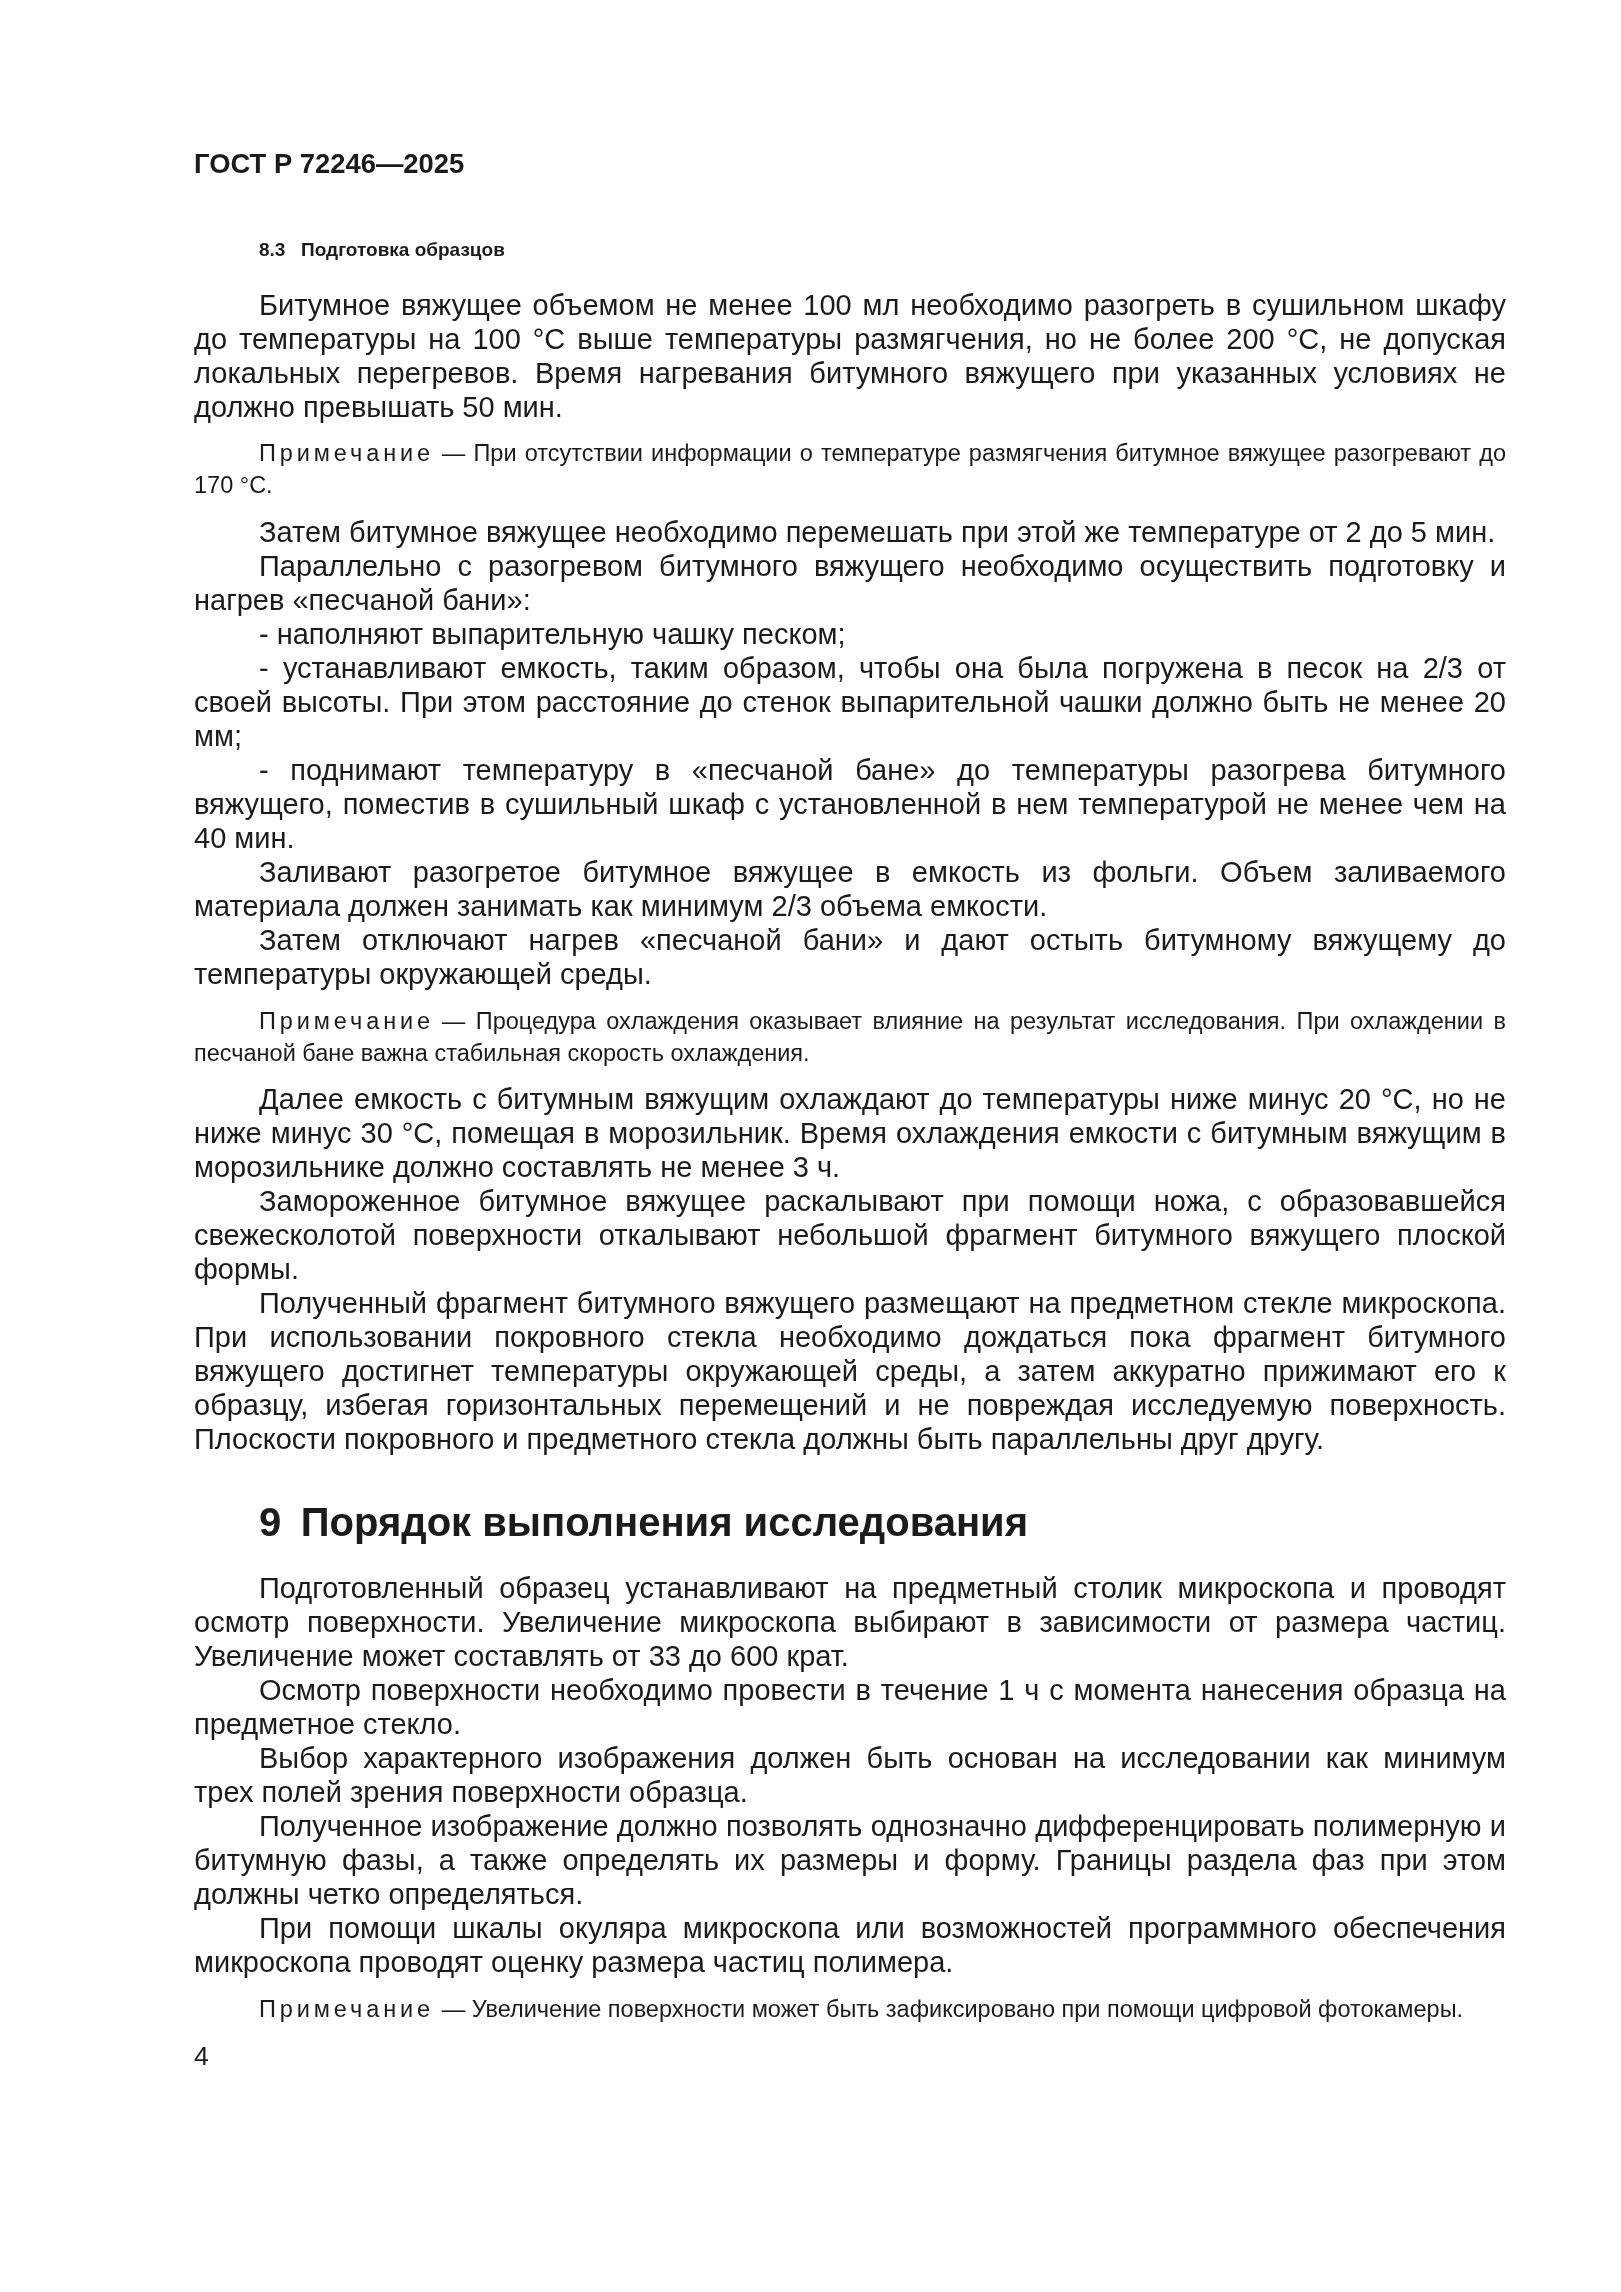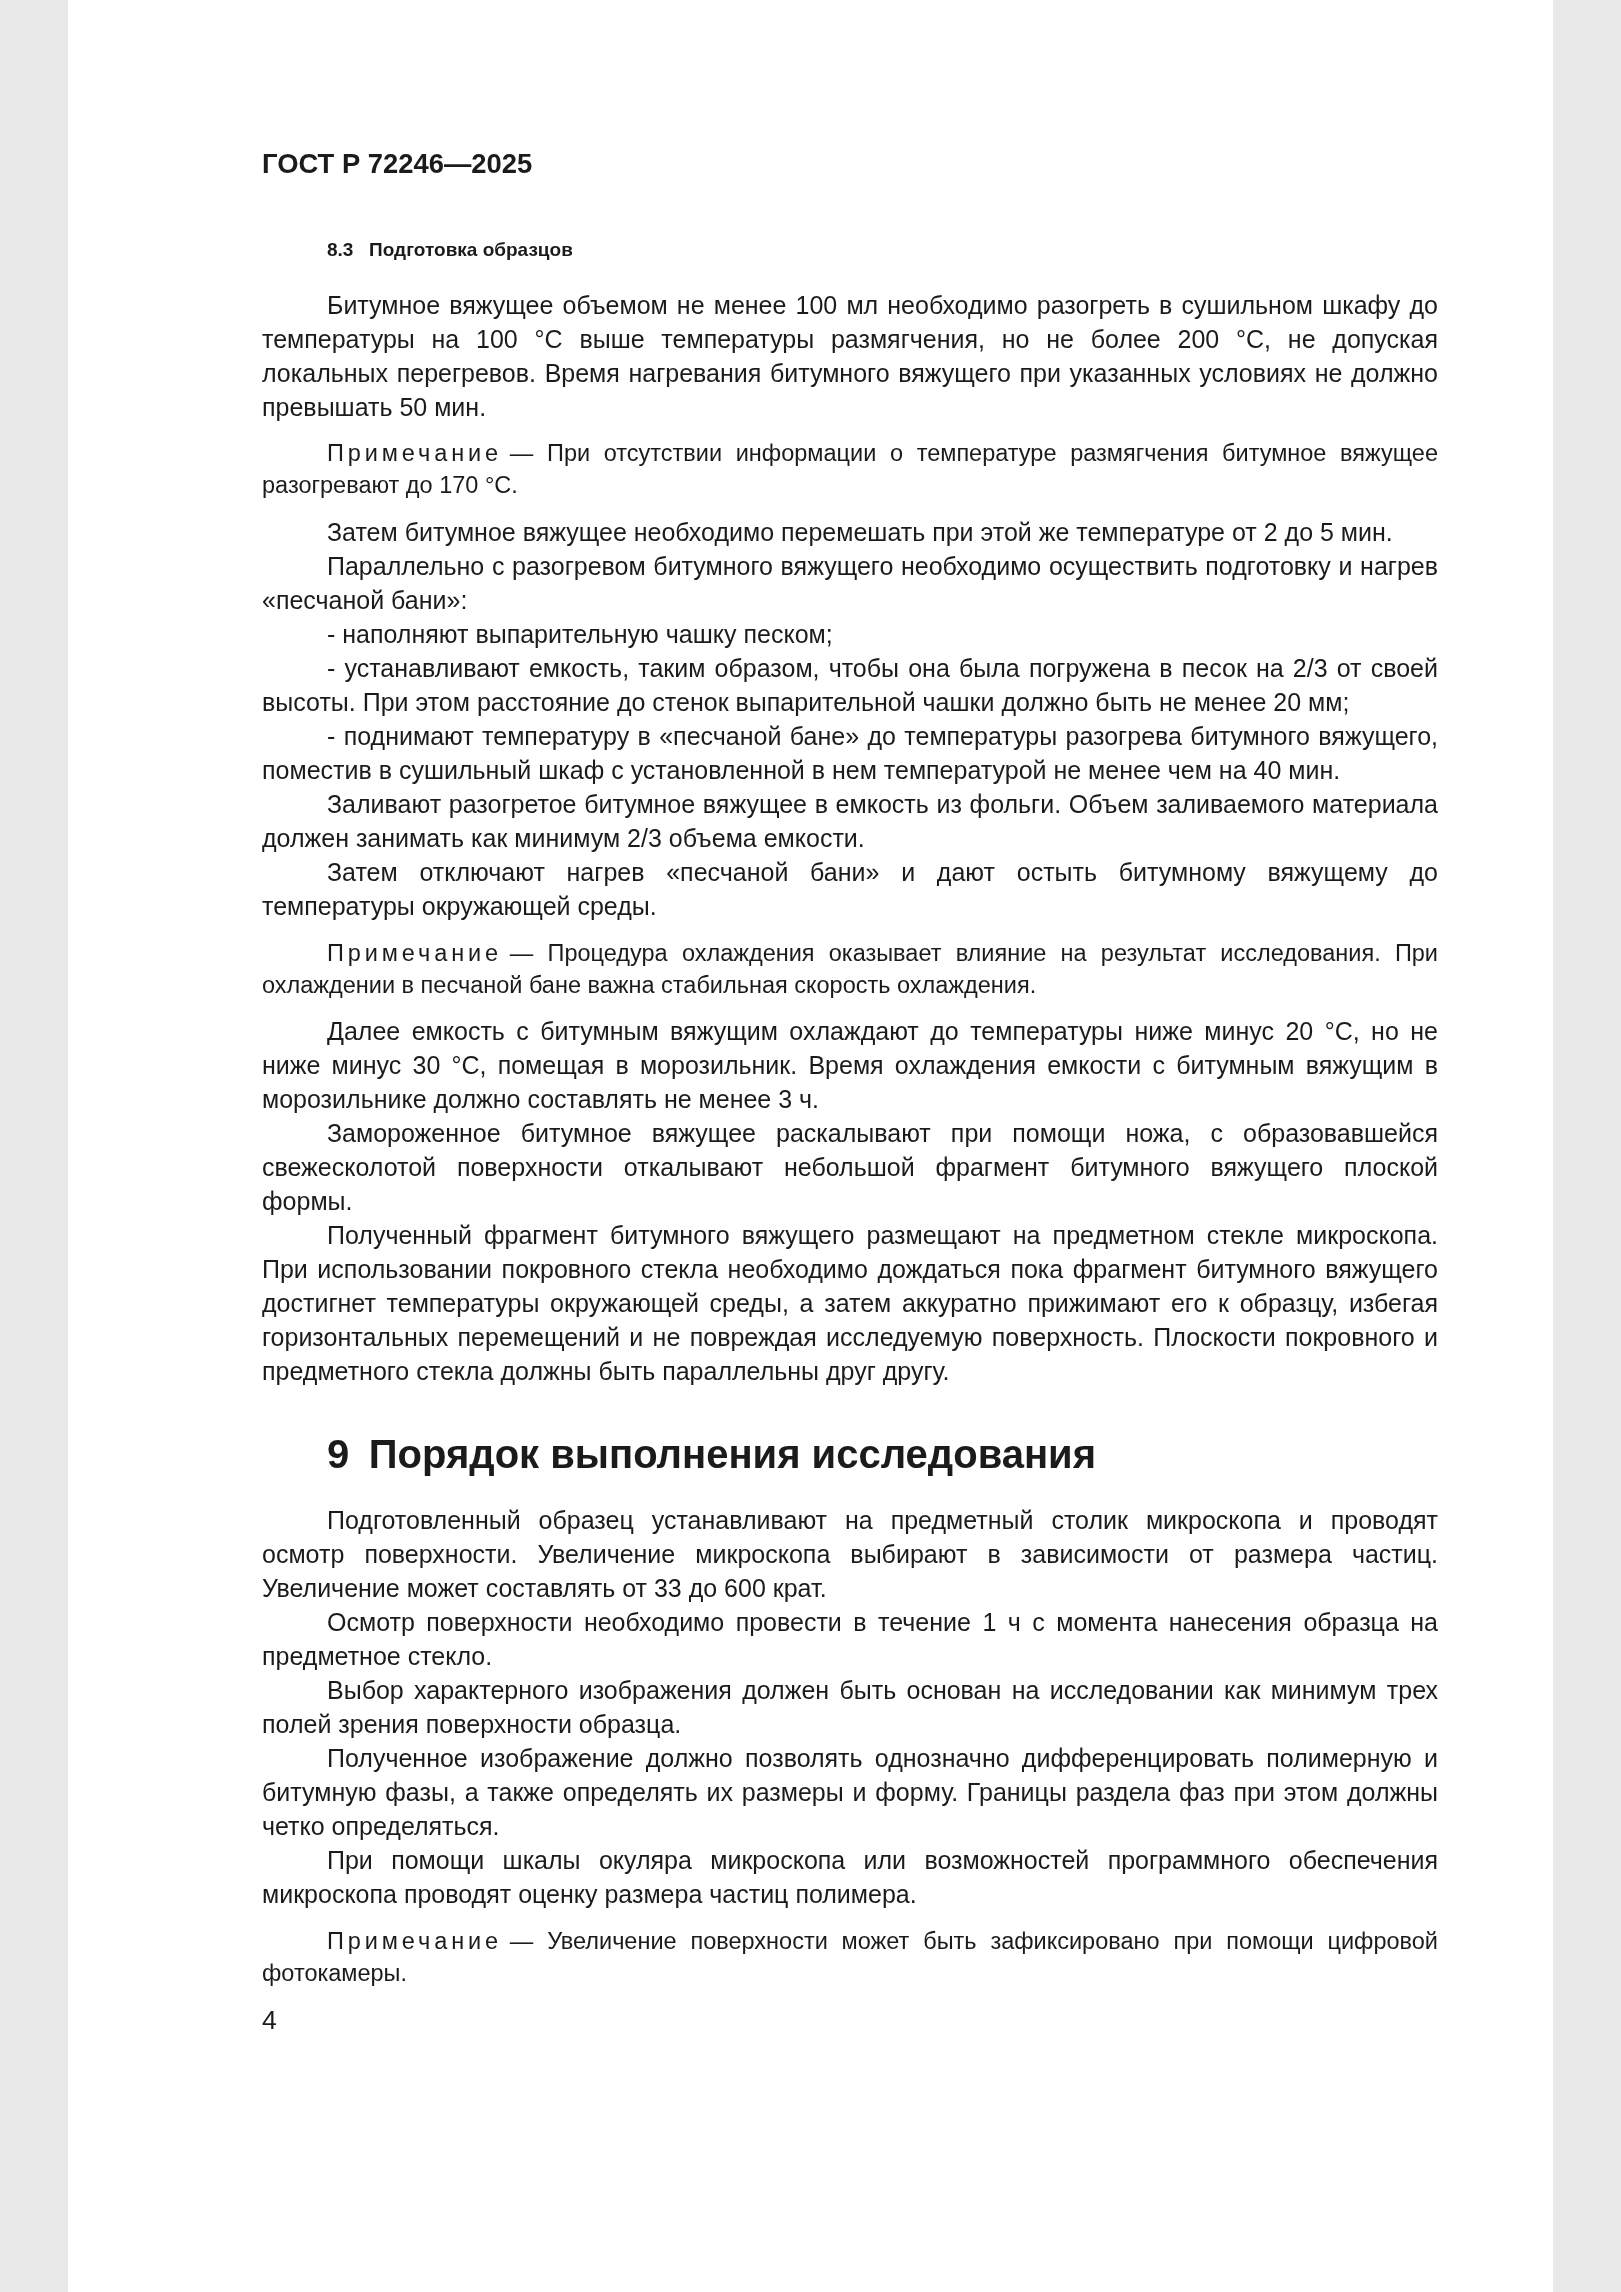--- a/index.html
+++ b/index.html
@@ -2,21 +2,21 @@
 <html lang="ru"><head>
 <meta charset="utf-8">
 <style>
   html, body {
     margin: 0;
     padding: 0;
     background: #e8e8e8;
   }
   .page {
     position: relative;
-    width: 1485px;
+    width: 1621px;
     height: 2293px;
     margin: 0 auto;
     background: #ffffff;
     box-sizing: border-box;
     padding: 147px 115px 0 194px;
     font-family: "Liberation Sans", sans-serif;
     color: #1b1b1b;
     overflow: hidden;
   }
   .running-header {
@@ -35,21 +35,21 @@
   .h-sub .h-num { margin-right: 15.7px; }
   .h-main {
     font-size: 40px;
     font-weight: bold;
     line-height: 39px;
     margin: 47px 0 29px 0;
     padding-left: 65px;
   }
   .h-main .h-num { margin-right: 19.6px; }
   .para {
-    font-size: 25px;
+    font-size: 29px;
     line-height: 34px;
     margin: 0;
     text-align: justify;
     text-indent: 65px;
   }
   .note {
     font-size: 23.5px;
     line-height: 32px;
     margin: 13.7px 0;
     text-align: justify;

